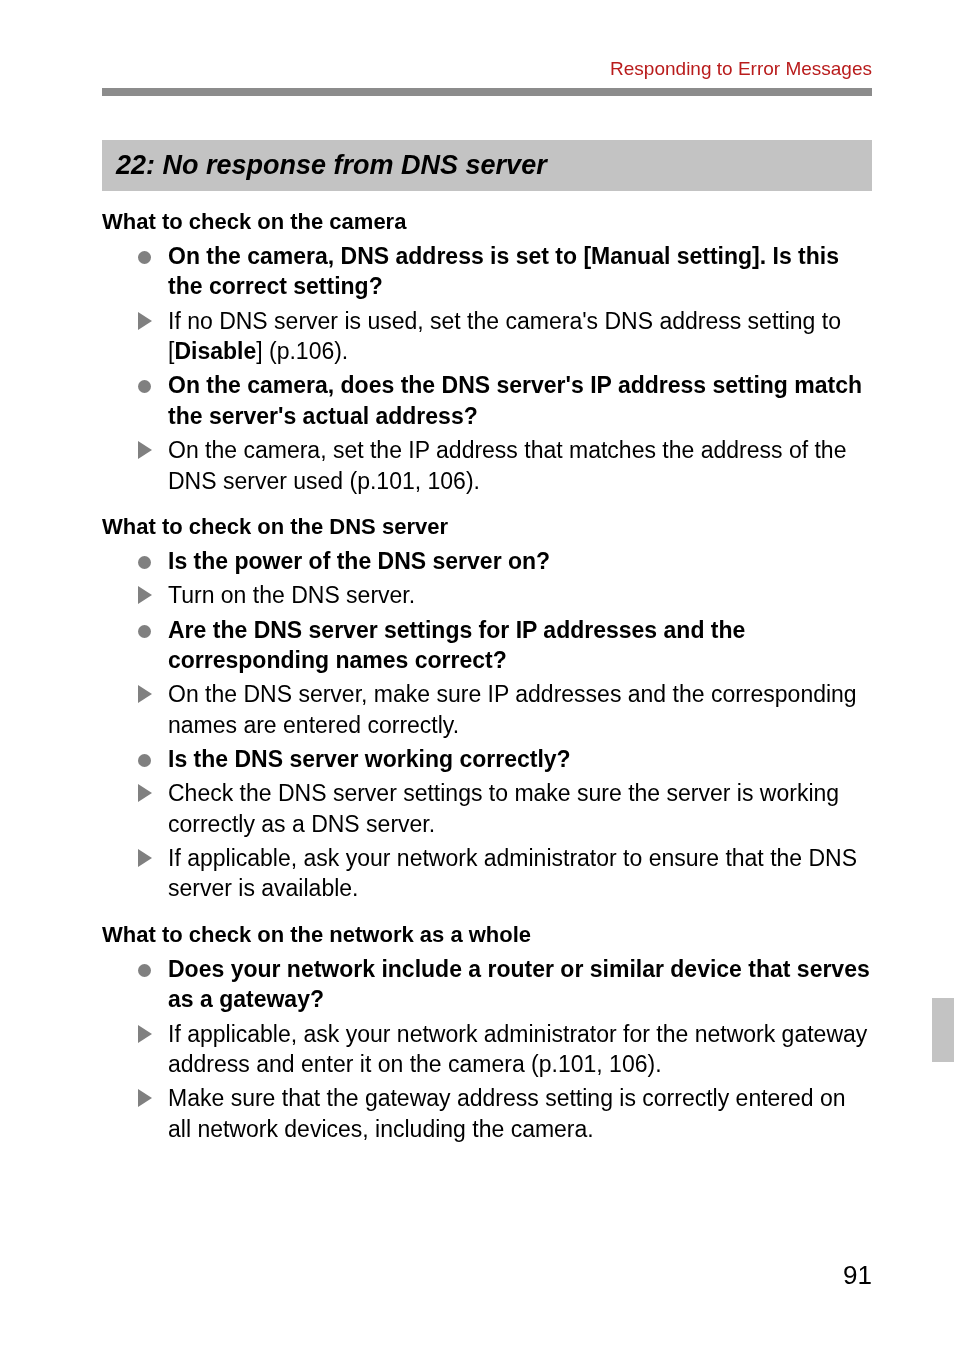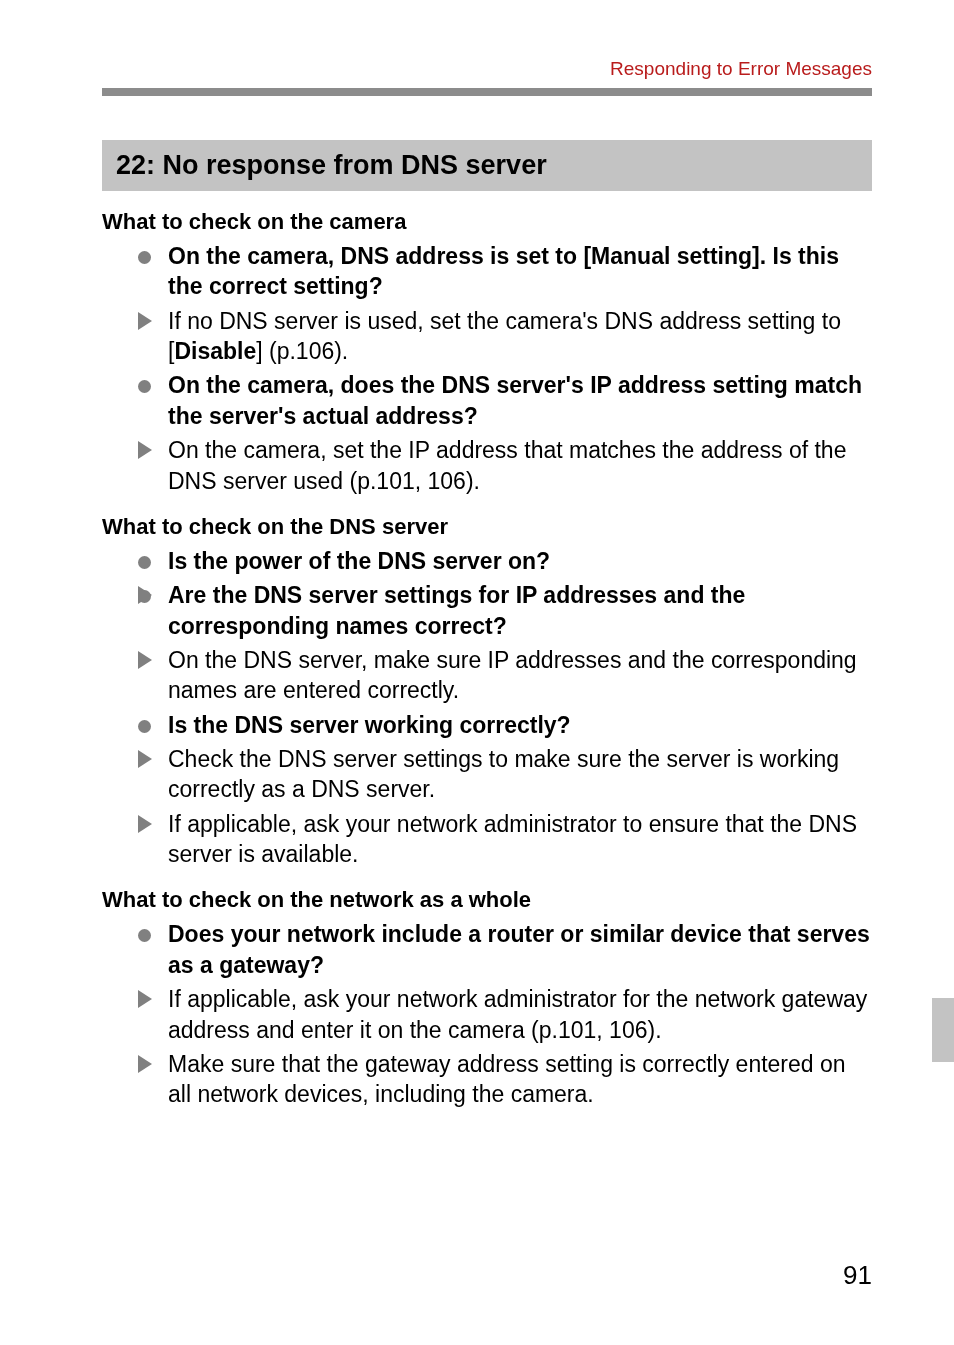--- a/index.html
+++ b/index.html
@@ -1,20 +1,20 @@
 <!DOCTYPE html>
 <html><head>
 <meta charset="utf-8">
 <style>
   * { margin: 0; padding: 0; box-sizing: border-box; }
   html, body { width: 954px; height: 1345px; background: #fff; font-family: Arial, Helvetica, sans-serif; color: #000; }
   .page { width: 954px; height: 1345px; position: relative; padding: 58px 82px 50px 102px; }
   .running-head { font-size: 19px; text-align: right; color: #b91c1c; margin-bottom: 8px; }
   .head-rule { height: 8px; background: #8c8c8c; margin-bottom: 44px; }
-  .err-title { background: #c3c3c3; padding: 10px 14px; font-size: 27px; font-weight: bold; margin-bottom: 14px; }
+  .err-title { background: #c3c3c3; padding: 10px 14px; font-size: 27px; font-weight: bold; margin-bottom: 14px; font-style: italic; }
   .subhead { font-size: 22px; font-weight: bold; margin-top: 18px; margin-bottom: 6px; }
   .subhead:first-of-type { margin-top: 0; }
   ul.items { list-style: none; padding-left: 36px; }
   ul.items li { position: relative; font-size: 23px; line-height: 1.32; margin-bottom: 4px; padding-left: 30px; }
   .bullet-dot { position: absolute; left: 0; top: 10px; width: 13px; height: 13px; border-radius: 50%; background: #808080; }
   .bullet-arrow { position: absolute; left: 0; top: 6px; width: 0; height: 0; border-top: 9px solid transparent; border-bottom: 9px solid transparent; border-left: 14px solid #808080; }
   .bold { font-weight: bold; }
   .page-num { position: absolute; bottom: 54px; right: 82px; font-size: 26px; }
   .side-tab { position: absolute; right: 0; top: 998px; width: 22px; height: 64px; background: #c3c3c3; }
 </style>
@@ -31,21 +31,21 @@
   <ul class="items">
     <li><span class="bullet-dot"></span><span class="bold">On the camera, DNS address is set to [Manual setting]. Is this the correct setting?</span></li>
     <li><span class="bullet-arrow"></span><span><span>If no DNS server is used, set the camera's DNS address setting to [</span><span class="bold">Disable</span><span>] (p.106).</span></span></li>
     <li><span class="bullet-dot"></span><span class="bold">On the camera, does the DNS server's IP address setting match the server's actual address?</span></li>
     <li><span class="bullet-arrow"></span><span>On the camera, set the IP address that matches the address of the DNS server used (p.101, 106).</span></li>
   </ul>
 
   <div class="subhead">What to check on the DNS server</div>
   <ul class="items">
     <li><span class="bullet-dot"></span><span class="bold">Is the power of the DNS server on?</span></li>
-    <li><span class="bullet-arrow"></span></li>
+    <li><span class="bullet-arrow"></span><span>Turn on the DNS server.</span></li>
     <li><span class="bullet-dot"></span><span class="bold">Are the DNS server settings for IP addresses and the corresponding names correct?</span></li>
     <li><span class="bullet-arrow"></span><span>On the DNS server, make sure IP addresses and the corresponding names are entered correctly.</span></li>
     <li><span class="bullet-dot"></span><span class="bold">Is the DNS server working correctly?</span></li>
     <li><span class="bullet-arrow"></span><span>Check the DNS server settings to make sure the server is working correctly as a DNS server.</span></li>
     <li><span class="bullet-arrow"></span><span>If applicable, ask your network administrator to ensure that the DNS server is available.</span></li>
   </ul>
 
   <div class="subhead">What to check on the network as a whole</div>
   <ul class="items">
     <li><span class="bullet-dot"></span><span class="bold">Does your network include a router or similar device that serves as a gateway?</span></li>

